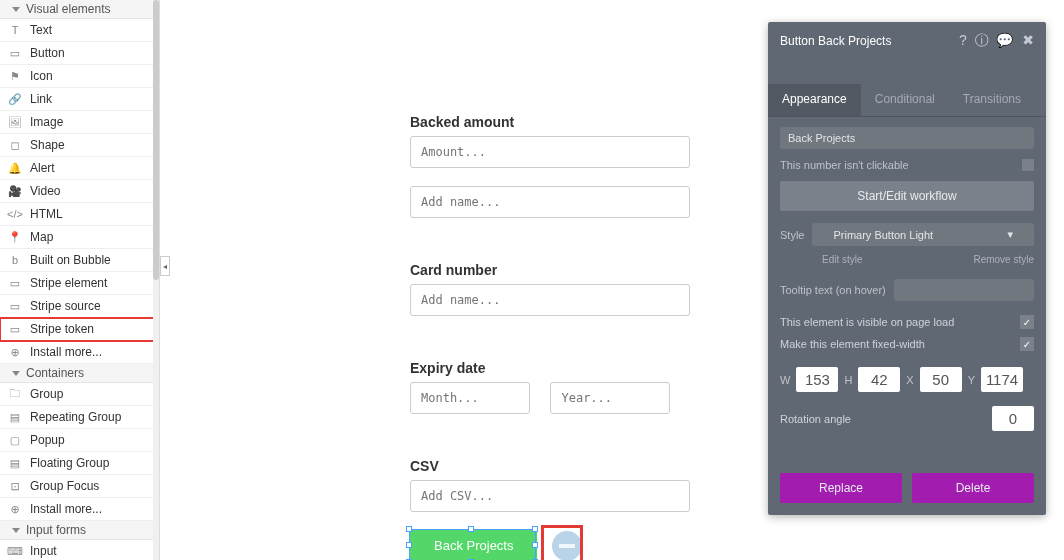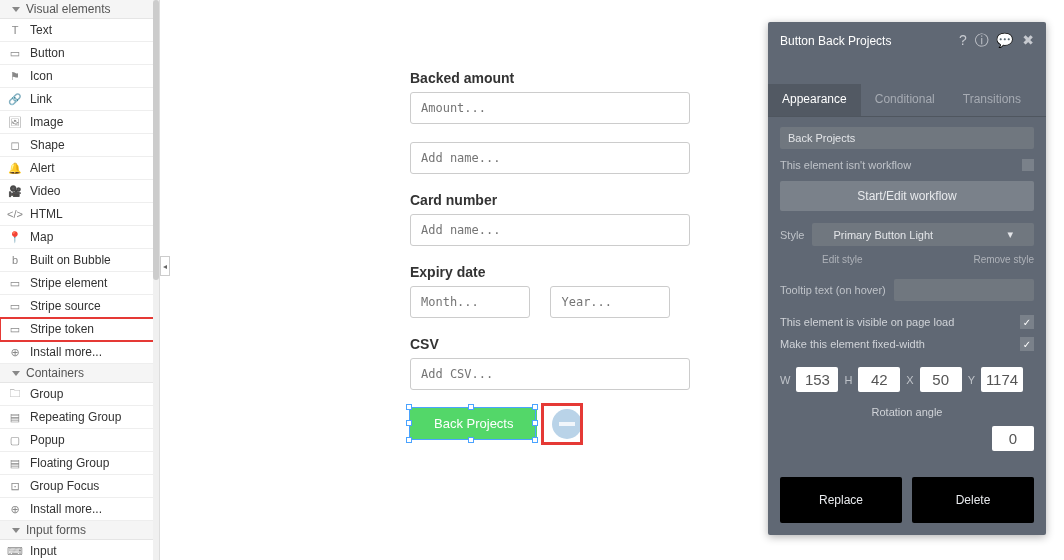--- a/index.html
+++ b/index.html
@@ -12,21 +12,21 @@
 .sidebar-item .icon { width: 14px; height: 14px; display: flex; align-items: center; justify-content: center; color: #888; font-size: 11px; }
 .sidebar-item.highlighted { outline: 2px solid #e53935; outline-offset: -1px; }
 .sidebar-scroll { position: absolute; right: 0; top: 0; width: 6px; height: 100%; background: #f0f0f0; }
 .sidebar-scroll-thumb { position: absolute; top: 0; width: 6px; height: 280px; background: #ccc; border-radius: 3px; }
 
 .collapse-handle { position: absolute; left: 160px; top: 256px; width: 10px; height: 20px; background: #fff; border: 1px solid #ccc; display: flex; align-items: center; justify-content: center; font-size: 8px; color: #666; cursor: pointer; }
 
 .canvas { position: absolute; left: 170px; top: 0; right: 296px; height: 560px; background: #fff; padding-top: 70px; }
 .canvas-inner { width: 280px; margin-left: 240px; }
 .form-group { margin-bottom: 18px; }
-.form-label { font-size: 14px; font-weight: 600; color: #333; margin-bottom: 6px; display: block; }
+.form-label { font-size: 14px; font-weight: 600; color: #333; margin-bottom: 6px; display: block; margin-top: 44px; }
 .form-input { width: 100%; border: 1px solid #ccc; border-radius: 3px; padding: 8px 10px; font-size: 12px; font-family: monospace; color: #999; }
 .form-input.half { width: 120px; display: inline-block; }
 .form-input.half + .form-input.half { margin-left: 16px; }
 
 .selected-button-row { position: relative; margin-top: 10px; }
 .selected-button { background: #53d769; color: #fff; font-size: 13px; padding: 8px 24px; border: none; border-radius: 2px; cursor: pointer; position: relative; }
 .sel-outline { position: absolute; border: 1px solid #4aa3ff; }
 .sel-handle { width: 6px; height: 6px; background: #fff; border: 1px solid #4aa3ff; position: absolute; }
 .stripe-badge { width: 30px; height: 30px; border-radius: 50%; background: #b9d3e8; display: inline-flex; align-items: center; justify-content: center; margin-left: 10px; vertical-align: middle; }
 .stripe-outline { position: absolute; border: 3px solid #e53935; }
@@ -45,21 +45,21 @@
 .insp-btn { width: 100%; background: #7a818a; color: #e8eaed; border: none; padding: 8px; font-size: 12px; cursor: pointer; border-radius: 2px; margin-bottom: 12px; }
 .insp-row { display: flex; align-items: center; gap: 8px; margin-bottom: 8px; font-size: 11px; }
 .insp-row label { color: #bfc3c9; white-space: nowrap; }
 .insp-select { flex: 1; background: #70777f; border: none; padding: 5px 21px; color: #e3e5e8; font-size: 11px; border-radius: 2px; display: flex; justify-content: space-between; align-items: center; cursor: pointer; }
 .insp-two-link { display: flex; justify-content: space-between; font-size: 10px; color: #aeb2b9; margin: 2px 0 14px 42px; }
 .insp-two-link span { cursor: pointer; }
 .insp-check { width: 14px; height: 14px; background: #7a818a; color: #fff; display: flex; align-items: center; justify-content: center; font-size: 10px; margin-left: auto; }
 .insp-dims { display: flex; gap: 6px; align-items: center; margin-bottom: 14px; }
 .insp-dims label { color: #bfc3c9; font-size: 11px; }
 .insp-dim-input { width: 42px; background: #fff; border: none; padding: 4px 4px; color: #555; font-size: 15px; text-align: center; border-radius: 2px; }
-.insp-half-btn { flex: 1; background: #000000; color: #e8eaed; border: none; padding: 16px; font-size: 12px; cursor: pointer; border-radius: 2px; }
+.insp-half-btn { flex: 1; background: #a21caf; color: #e8eaed; border: none; padding: 8px; font-size: 12px; cursor: pointer; border-radius: 2px; }
 .insp-footer { display: flex; gap: 10px; padding: 0 12px 12px; }
 </style>
 </head>
 <body>
 
 <div class="sidebar">
   <div class="sidebar-header">
       <span class="arrow"></span>
       <span>Visual elements</span>
     </div>
@@ -230,21 +230,21 @@
     </div>
   </div>
   <div class="insp-tabs">
     <div class="insp-tab active">Appearance</div>
     <div class="insp-tab">Conditional</div>
     <div class="insp-tab">Transitions</div>
   </div>
   <div class="insp-body">
     <input class="insp-input-full" value="Back Projects" style="">
     <div class="insp-note">
-        <span>This element isn't workflow</span>
+        <span>This number isn't clickable</span>
         <span class="sq"></span>
       </div>
     <button class="insp-btn">Start/Edit workflow</button>
 
     <div class="insp-row">
       <label>Style</label>
       <div class="insp-select">
           <span>Primary Button Light</span>
           <span>▾</span>
         </div>
@@ -272,21 +272,21 @@
       <label>W</label>
       <input class="insp-dim-input" value="153" style="">
       <label>H</label>
       <input class="insp-dim-input" value="42" style="">
       <label>X</label>
       <input class="insp-dim-input" value="50" style="">
       <label>Y</label>
       <input class="insp-dim-input" value="1174" style="">
     </div>
 
-    <div class="insp-row" style="margin-bottom:16px;flex-direction:column;">
+    <div class="insp-row" style="margin-bottom:32px;">
       <span>Rotation angle</span>
       <input class="insp-dim-input" style="margin-left: auto;" value="0">
     </div>
   </div>
   <div class="insp-footer">
     <button class="insp-half-btn">Replace</button>
     <button class="insp-half-btn">Delete</button>
   </div>
 </div>
 

